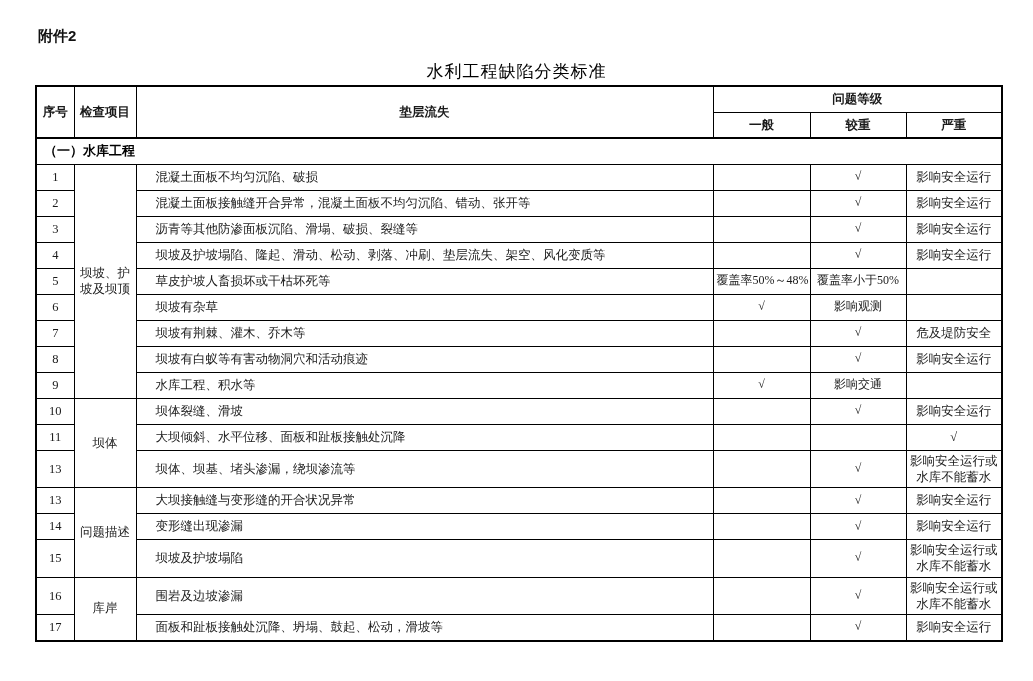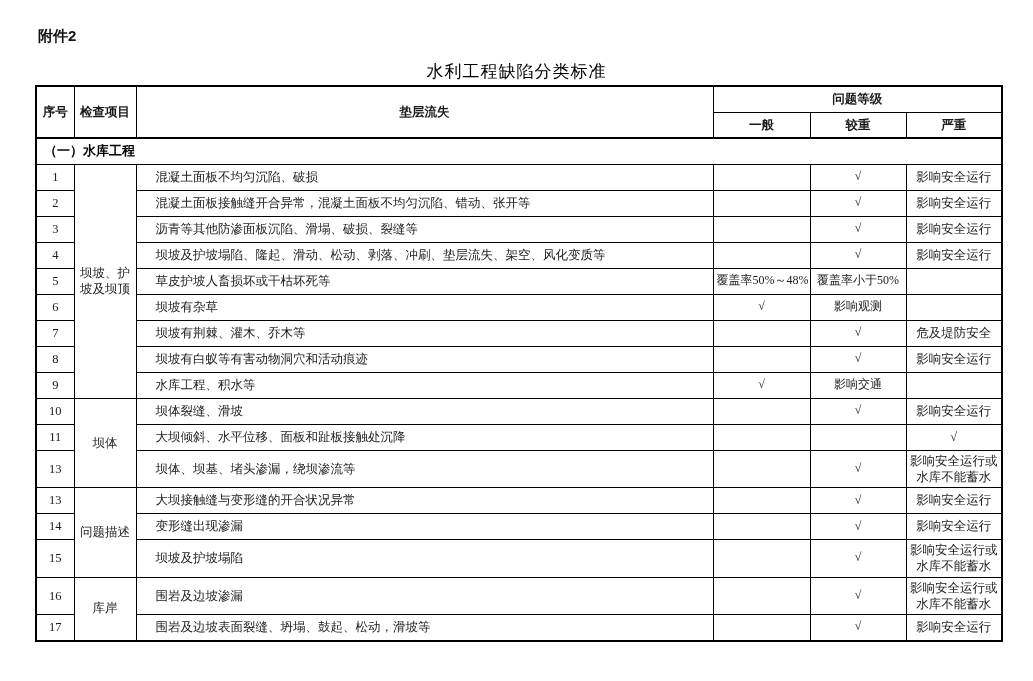--- a/index.html
+++ b/index.html
@@ -196,21 +196,21 @@
         <tr>
           <td class="seq">16</td>
           <td class="cat" rowspan="2">库岸</td>
           <td class="desc">围岩及边坡渗漏</td>
           <td class="lvl nowrap"></td>
           <td class="lvl nowrap">√</td>
           <td class="lvl">影响安全运行或水库不能蓄水</td>
         </tr>
         <tr>
           <td class="seq">17</td>
-          <td class="desc">围岩及边坡表面裂缝、坍塌、鼓起、松动，滑坡等</td>
+          <td class="desc">面板和趾板接触处沉降、坍塌、鼓起、松动，滑坡等</td>
           <td class="lvl nowrap"></td>
           <td class="lvl nowrap">√</td>
           <td class="lvl">影响安全运行</td>
         </tr>
       </tbody>
   </table>
 
 </div>
 
 </body></html>

